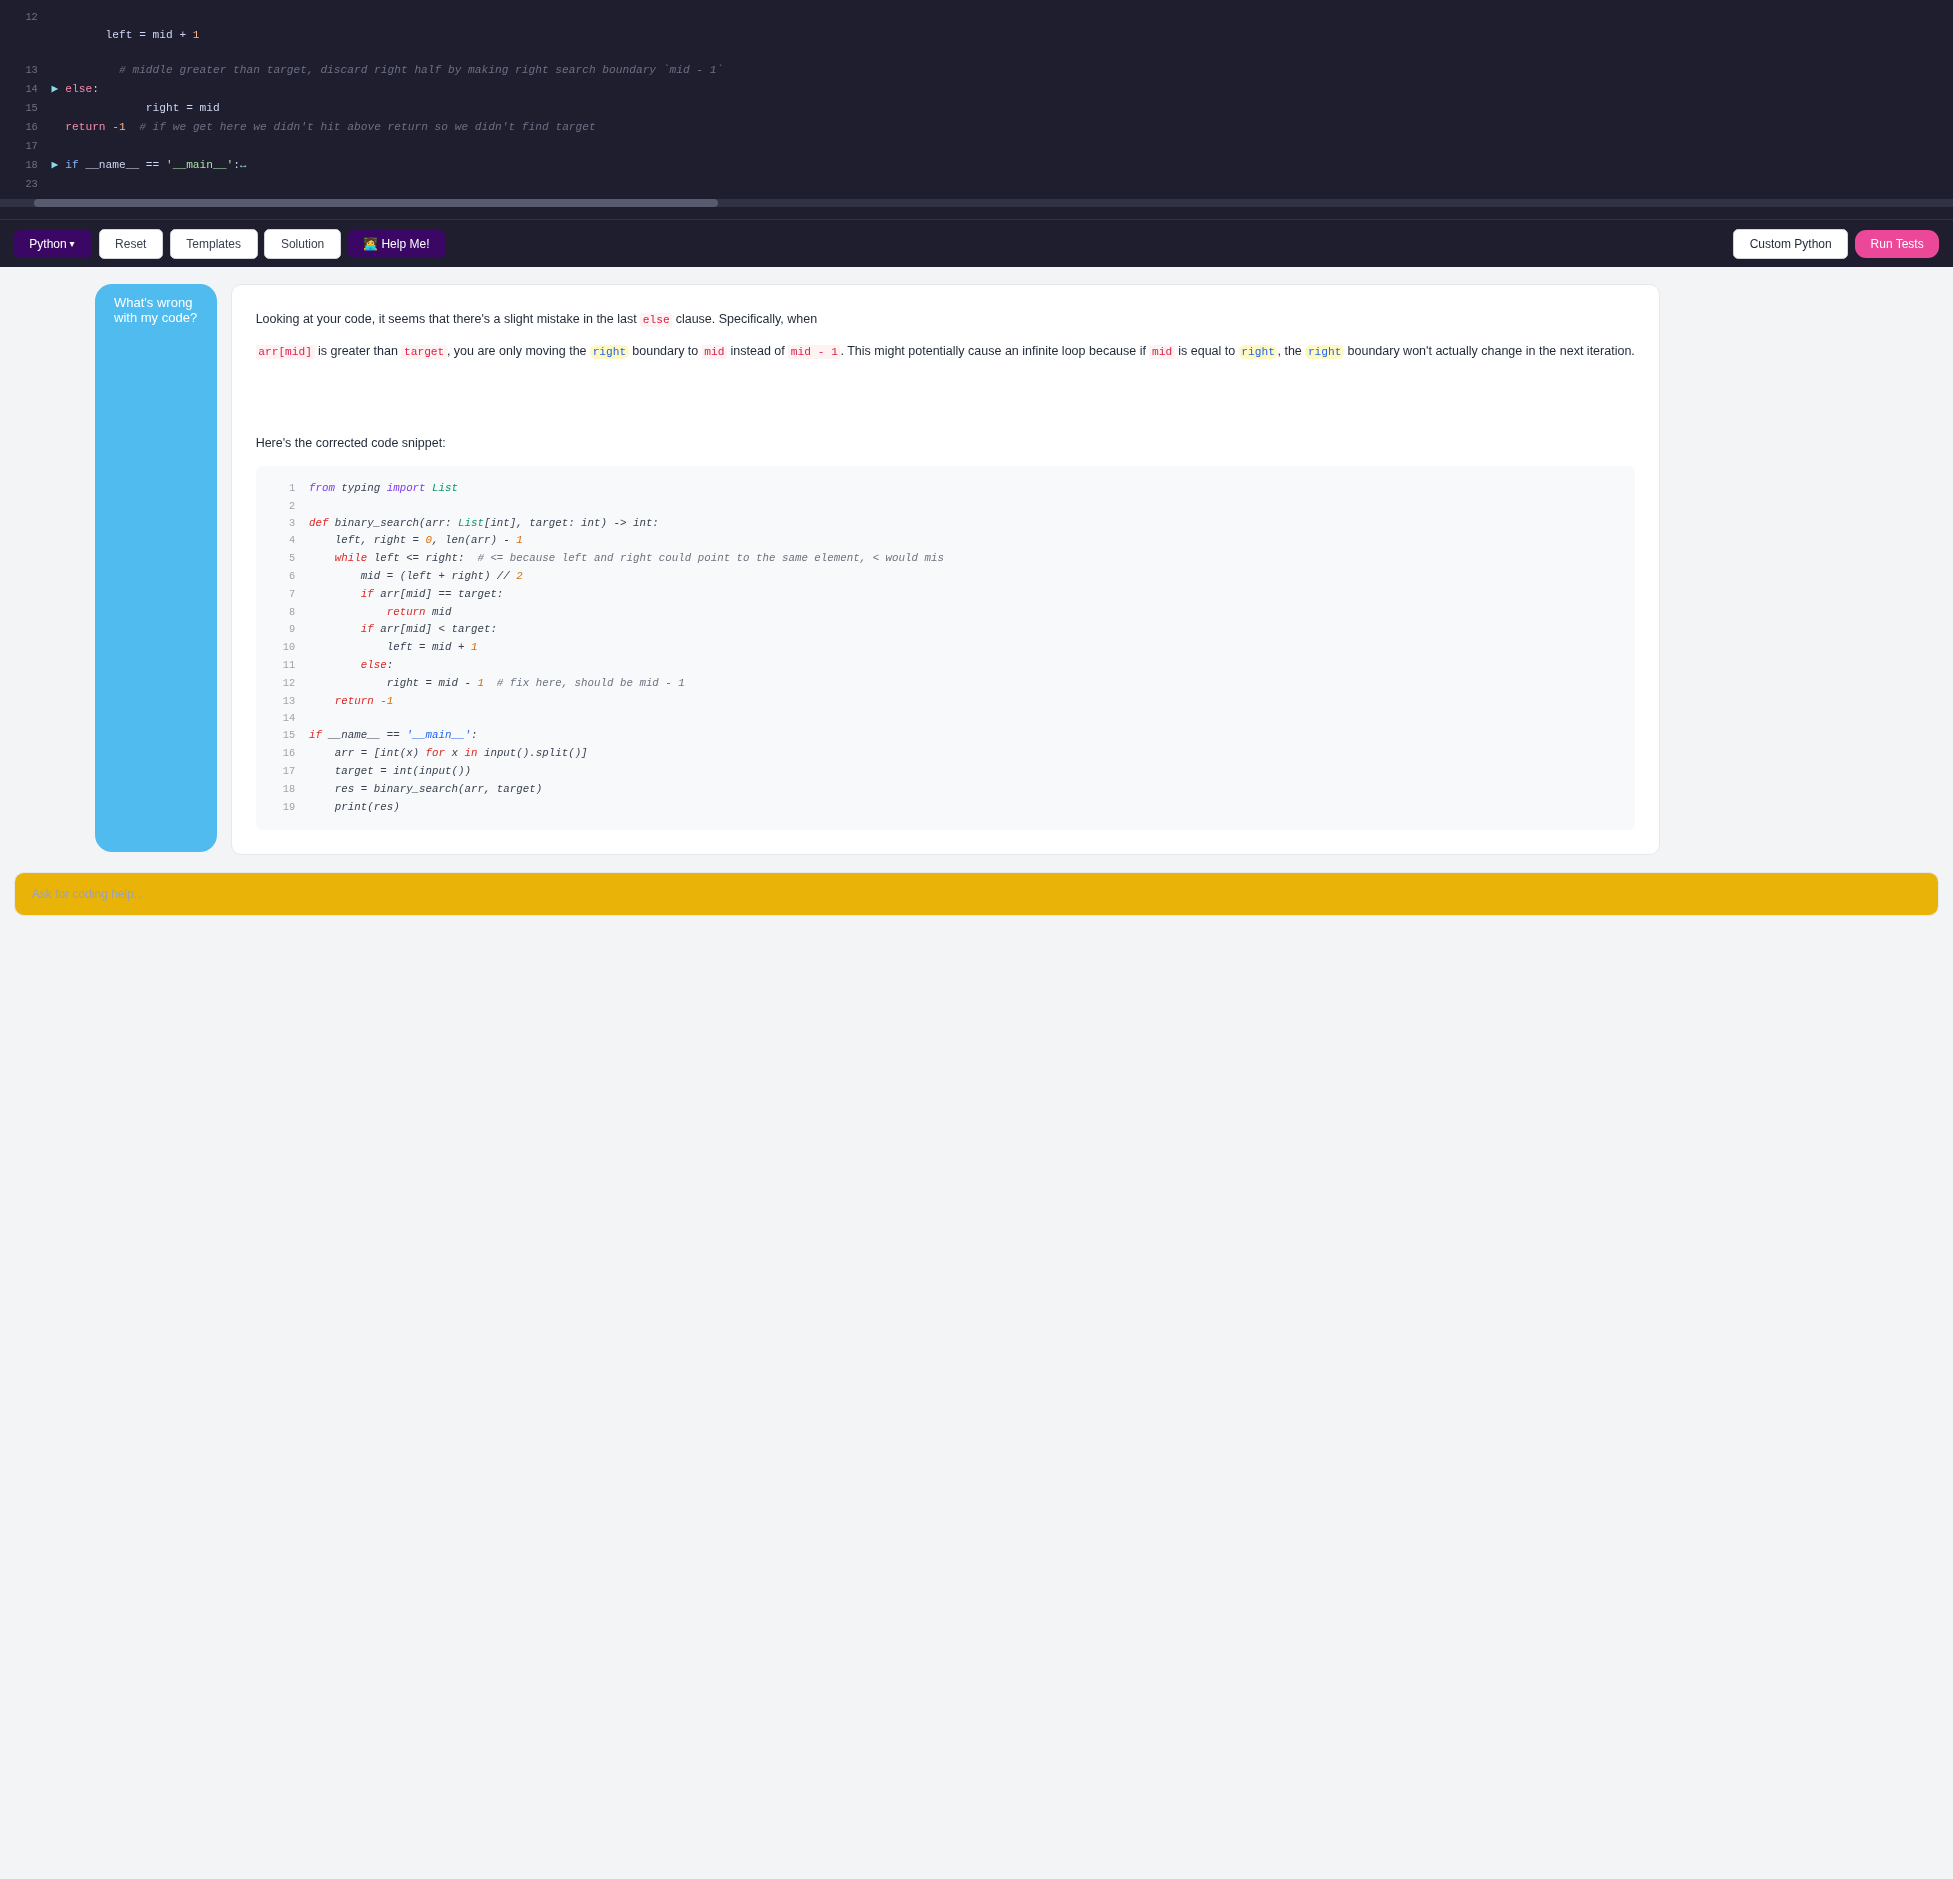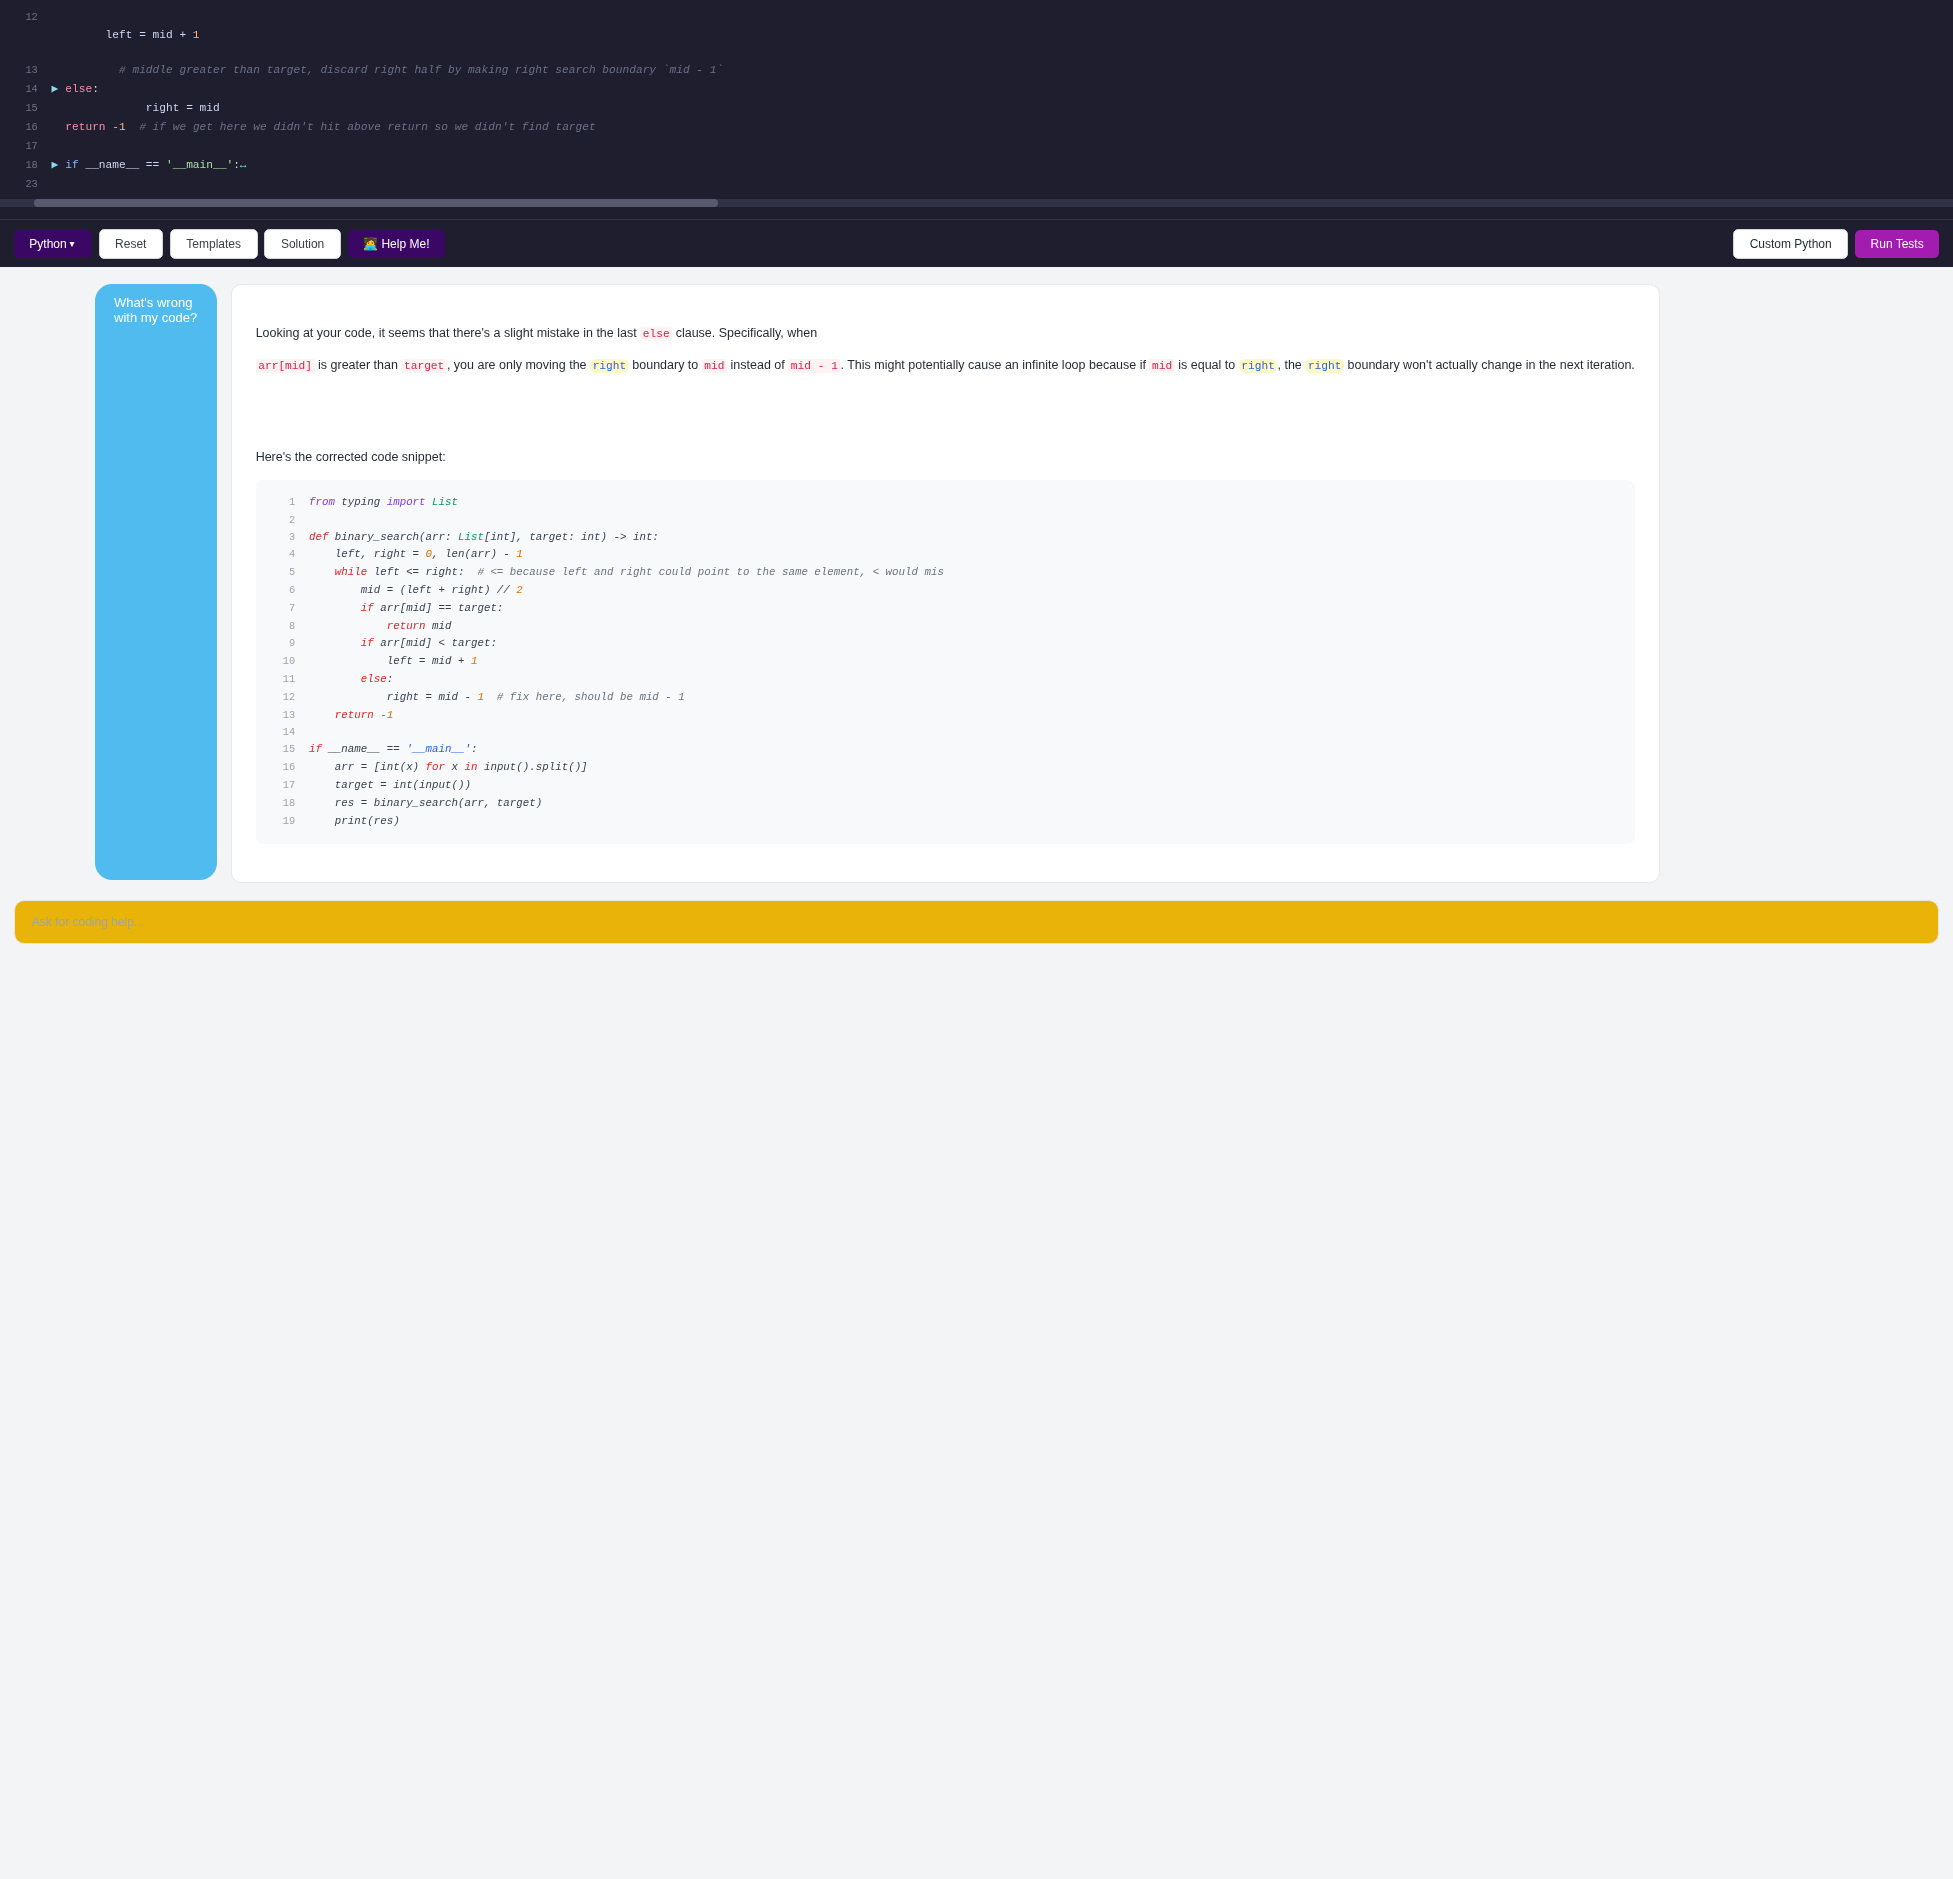--- a/index.html
+++ b/index.html
@@ -99,22 +99,23 @@
       background: #fff;
       color: #374151;
       border: 1.3px solid #d1d5db;
     }
     .btn-custom {
       background: #fff;
       color: #1f2937;
       border: 1.3px solid #d1d5db;
     }
     .btn-run {
-      background: #a21caf;
+      background: #ec4899;
       color: #fff;
+      border-radius: 11px;
     }
     .btn-help {
       background: #3b0764;
       color: #fff;
     }
     .chevron { font-size: 8.6px; }
 
     
     .main-content {
       padding: 17px 13.8px;
@@ -138,21 +139,21 @@
       padding: 10.3px 19px;
       font-size: 13px;
       font-weight: 500;
       max-width: 60%;
     }
 
     
     .ai-response-card {
       background: #fff;
       border-radius: 10.3px;
-      padding: 38px 24px;
+      padding: 24px 24px;
       font-size: 12.5px;
       line-height: 1.7;
       color: #1f2937;
       border: 0.9px solid #e5e7eb;
     }
     .ai-response-card p { margin-bottom: 10.3px; }
     .ai-response-card .section-title {
       margin-bottom: 12px;
       font-size: 12.5px;
       margin-top: 39px;

